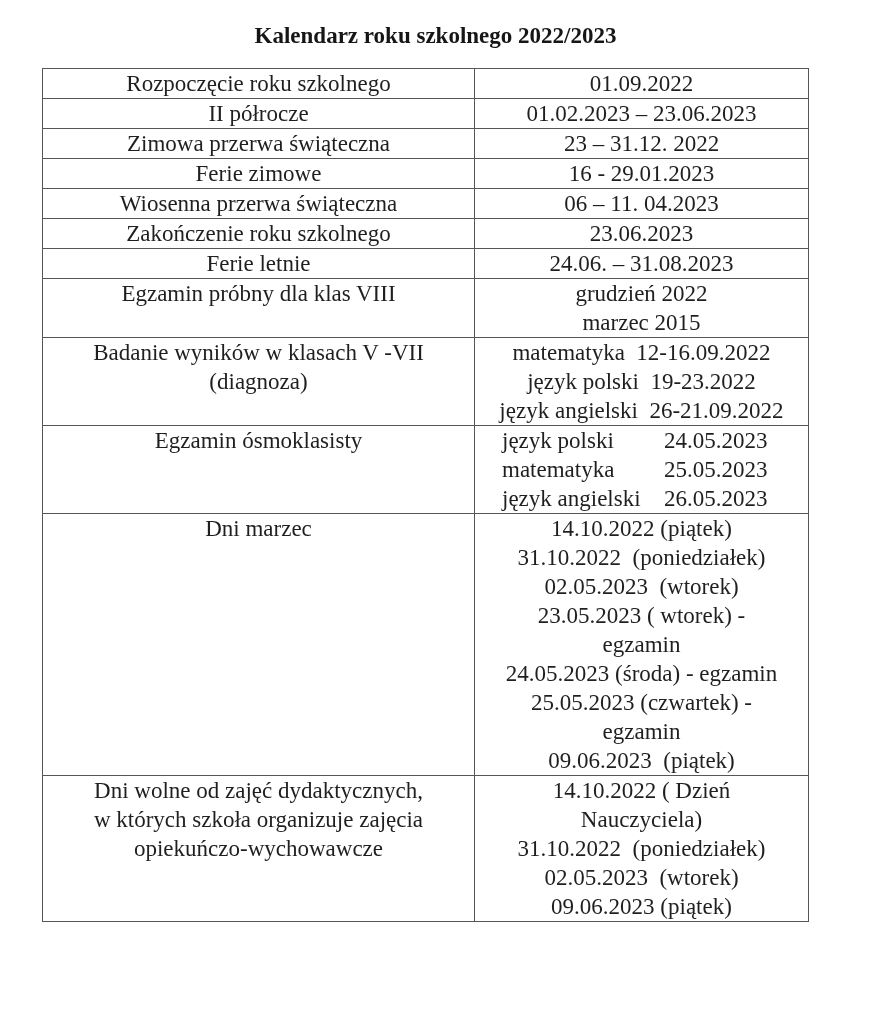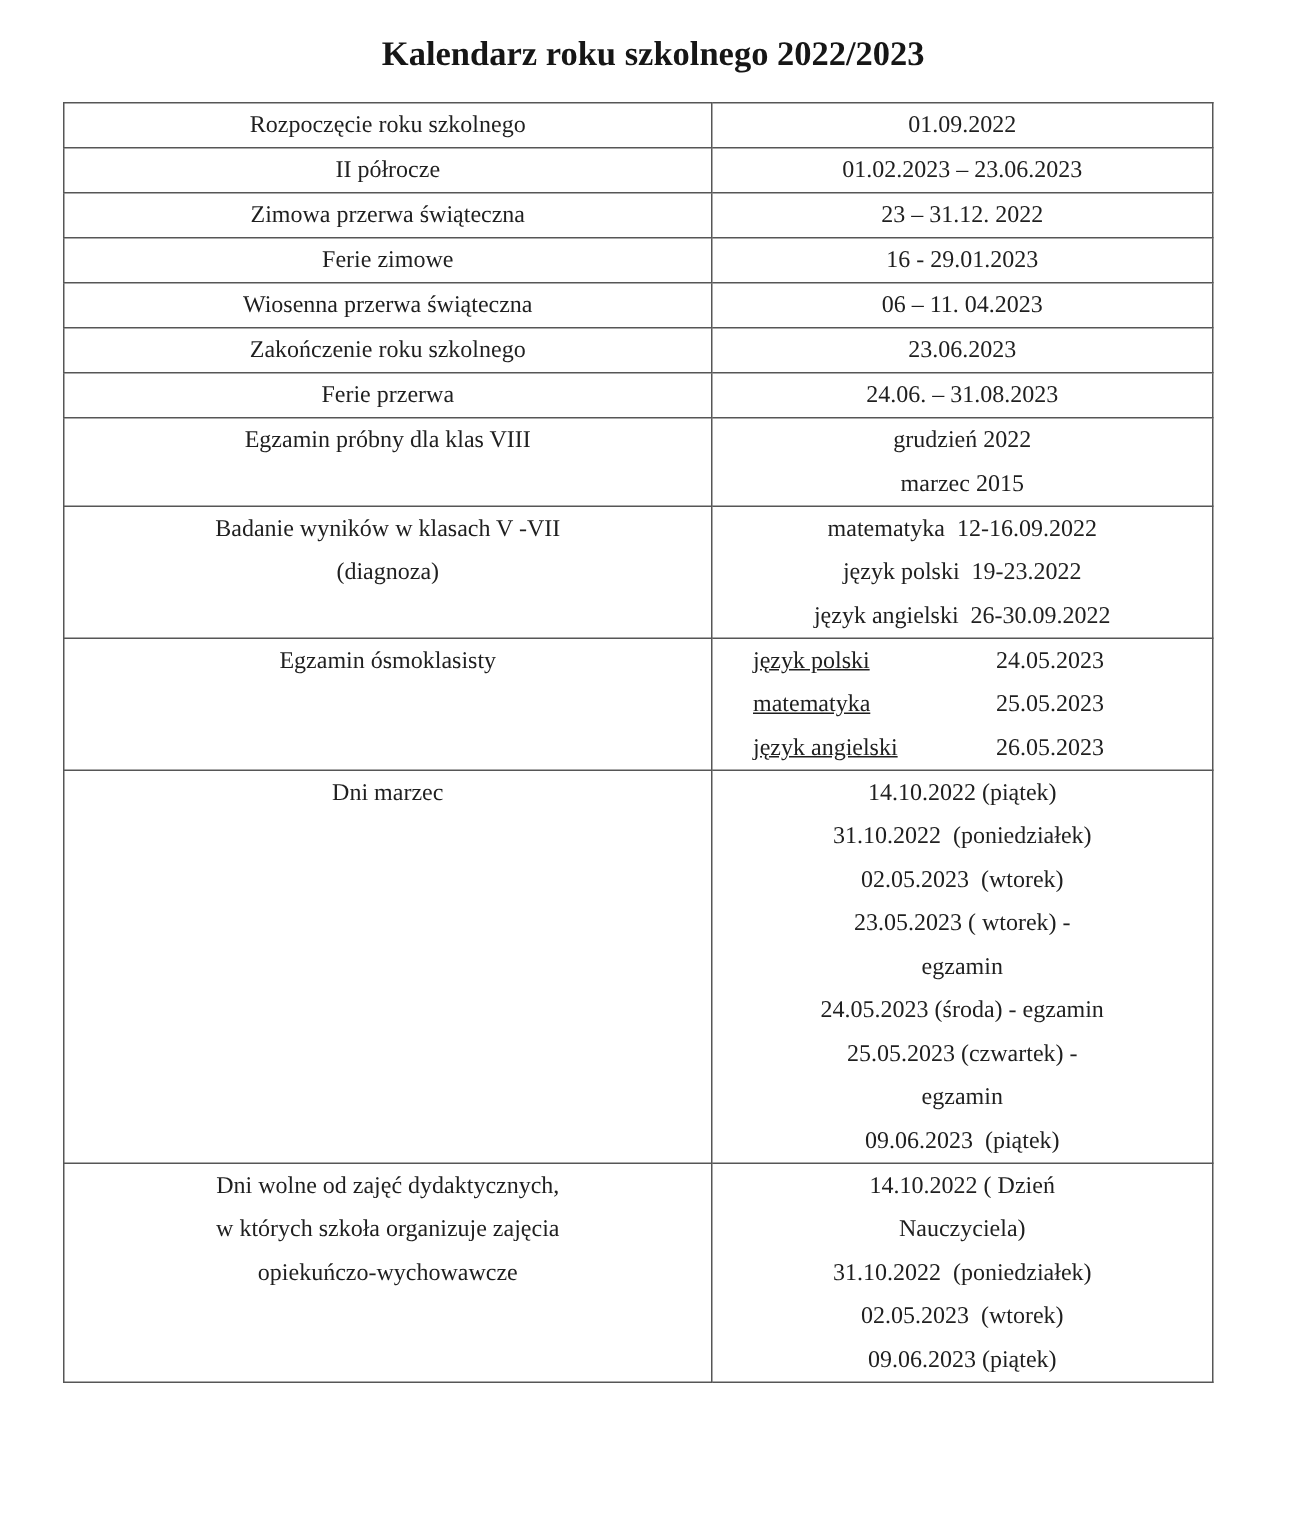--- a/index.html
+++ b/index.html
@@ -30,37 +30,36 @@
   table.calendar {
     border-collapse: collapse;
     table-layout: fixed;
     width: 766px;
     margin: 18px 0 0 42px;
   }
   td.cell {
     border: 1px solid #565656;
     vertical-align: top;
     padding: 0 3px;
-    font-size: 16px;
+    font-size: 23px;
     line-height: 29px;
     text-align: center;
   }
   .line {
     white-space: pre-wrap;
     min-height: 29px;
   }
   
   .line.pair {
     display: flex;
     text-align: left;
     padding-left: 24px;
   }
   .pair .subject {
     flex: 0 0 162px;
-    text-decoration: underline;
   }
   .pair .date {
     flex: 1 1 auto;
   }
 </style>
 </head>
 <body>
 
 <div class="page">
   <h1 class="page-title">Kalendarz roku szkolnego 2022/2023</h1>
@@ -114,21 +113,21 @@
         <tr>
           <td class="cell label-cell">
             <div class="line">Zakończenie roku szkolnego</div>
           </td>
           <td class="cell value-cell">
             <div class="line">23.06.2023</div>
           </td>
         </tr>
         <tr>
           <td class="cell label-cell">
-            <div class="line">Ferie przerwa</div>
+            <div class="line">Ferie letnie</div>
           </td>
           <td class="cell value-cell">
             <div class="line">24.06. – 31.08.2023</div>
           </td>
         </tr>
         <tr>
           <td class="cell label-cell">
             <div class="line">Egzamin próbny dla klas VIII</div>
           </td>
           <td class="cell value-cell">
@@ -137,21 +136,21 @@
           </td>
         </tr>
         <tr>
           <td class="cell label-cell">
             <div class="line">Badanie wyników w klasach V -VII</div>
             <div class="line">(diagnoza)</div>
           </td>
           <td class="cell value-cell">
             <div class="line">matematyka  12-16.09.2022</div>
             <div class="line">język polski  19-23.2022</div>
-            <div class="line">język angielski  26-30.09.2022</div>
+            <div class="line">język angielski  26-21.09.2022</div>
           </td>
         </tr>
         <tr>
           <td class="cell label-cell">
             <div class="line">Egzamin ósmoklasisty</div>
           </td>
           <td class="cell value-cell">
             <div class="line pair"><span class="subject">język polski</span><span class="date">24.05.2023</span></div>
             <div class="line pair"><span class="subject">matematyka</span><span class="date">25.05.2023</span></div>
             <div class="line pair"><span class="subject">język angielski</span><span class="date">26.05.2023</span></div>

